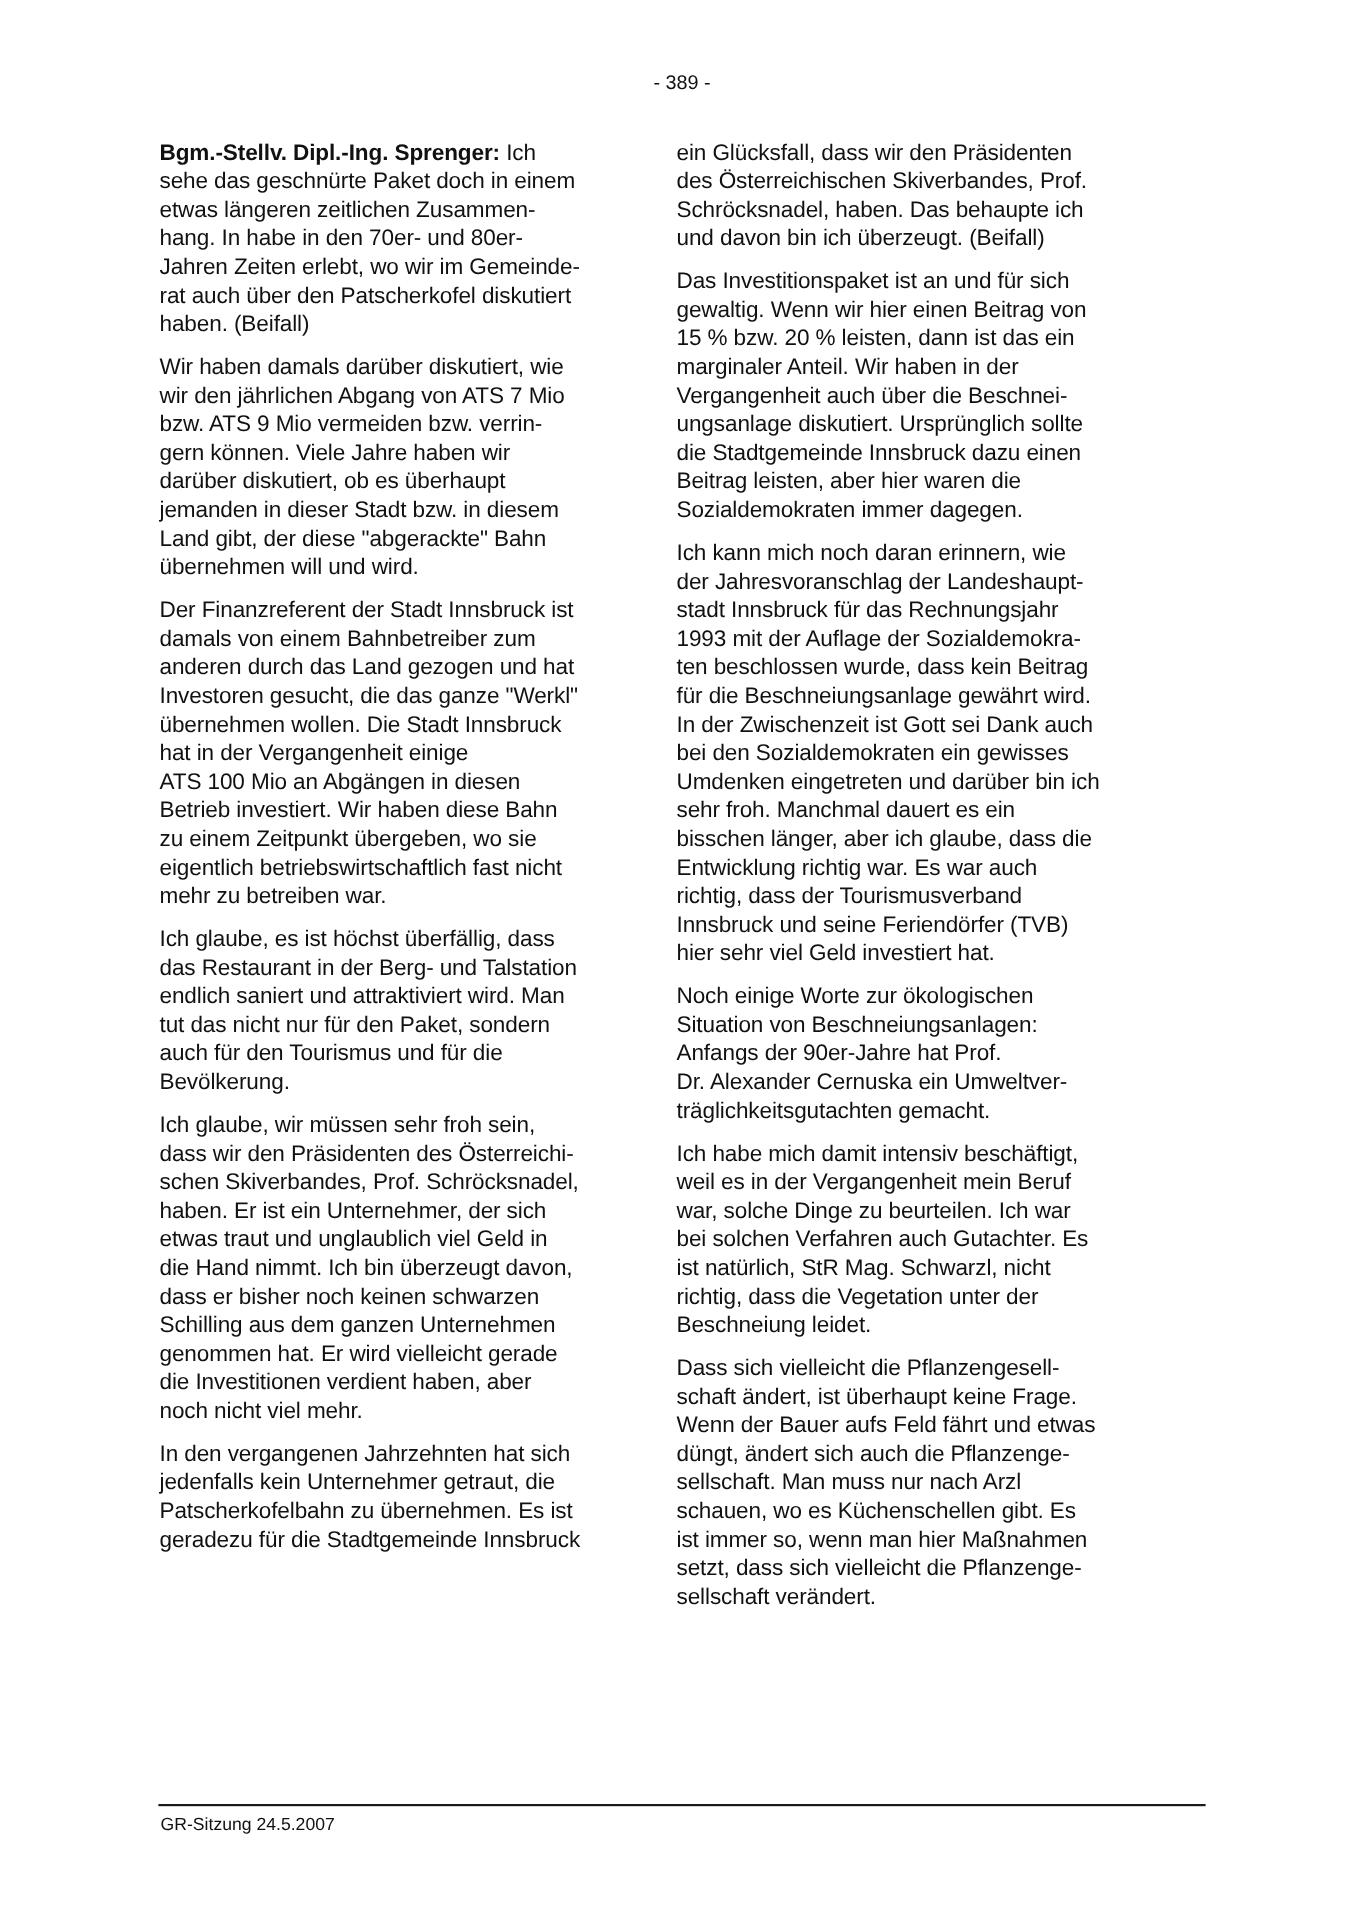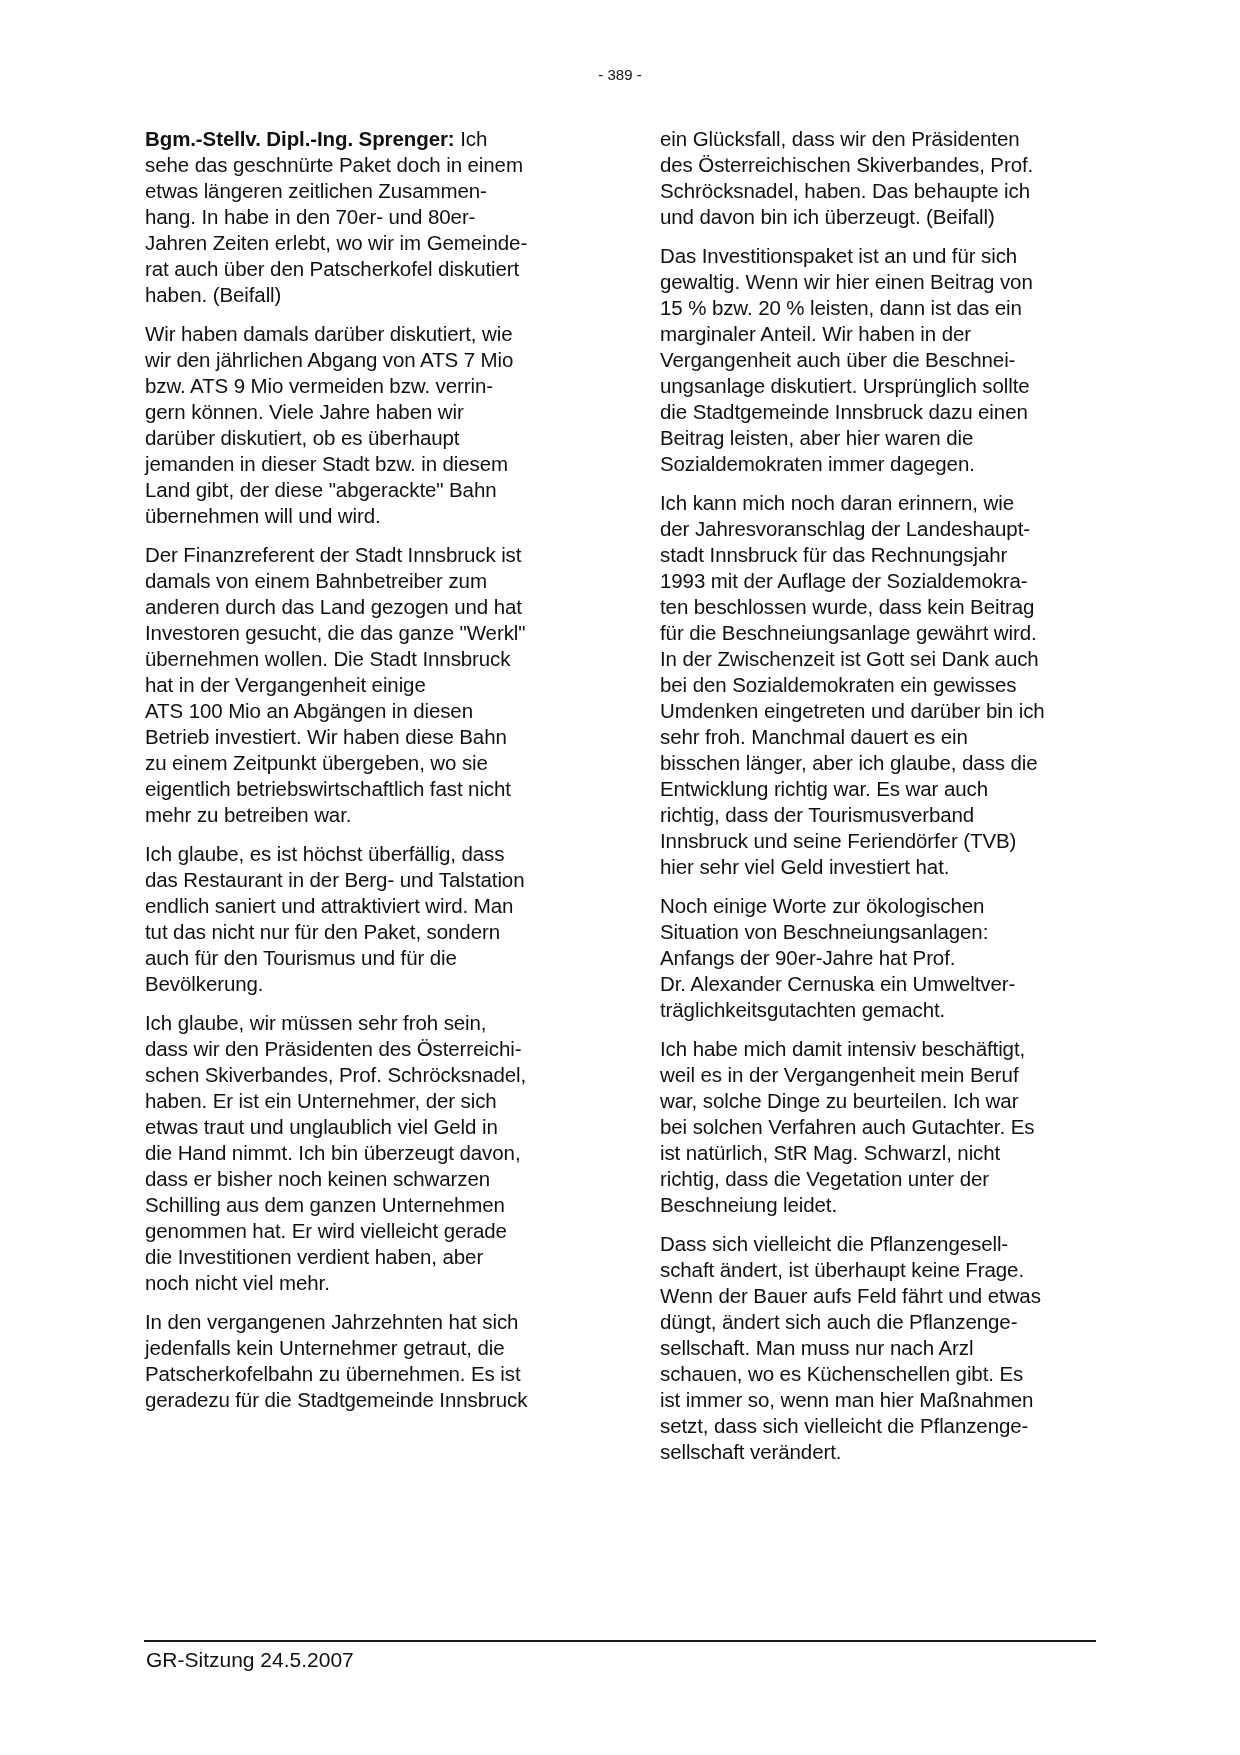--- a/index.html
+++ b/index.html
@@ -11,30 +11,30 @@
     font-family: "Liberation Sans", sans-serif;
     position: relative;
     overflow: hidden;
   }
   .page-number {
     position: absolute;
     top: 62px;
     left: 0;
     width: 1240px;
     text-align: center;
-    font-size: 15px;
+    font-size: 18px;
     line-height: 26px;
   }
   .columns {
     position: absolute;
     left: 145px;
     top: 126px;
     width: 950px;
     display: flex;
-    gap: 80px;
+    gap: 35px;
   }
   .col { width: 435px; }
   .col p {
     margin: 0 0 13px 0;
     font-size: 20.5px;
     line-height: 26px;
     white-space: pre-line;
     letter-spacing: -0.1px;
   }
   .col p b { font-weight: bold; }
@@ -43,21 +43,21 @@
     left: 144px;
     top: 1640px;
     width: 952px;
     height: 0;
     border-top: 2px solid #1b1b1b;
   }
   .footer-text {
     position: absolute;
     left: 146px;
     top: 1647px;
-    font-size: 21px;
+    font-size: 16px;
     line-height: 26px;
   }
 </style>
 </head>
 <body>
 
 <div class="page-number">- 389 -</div>
 
 <div class="columns">
   <div class="col">

